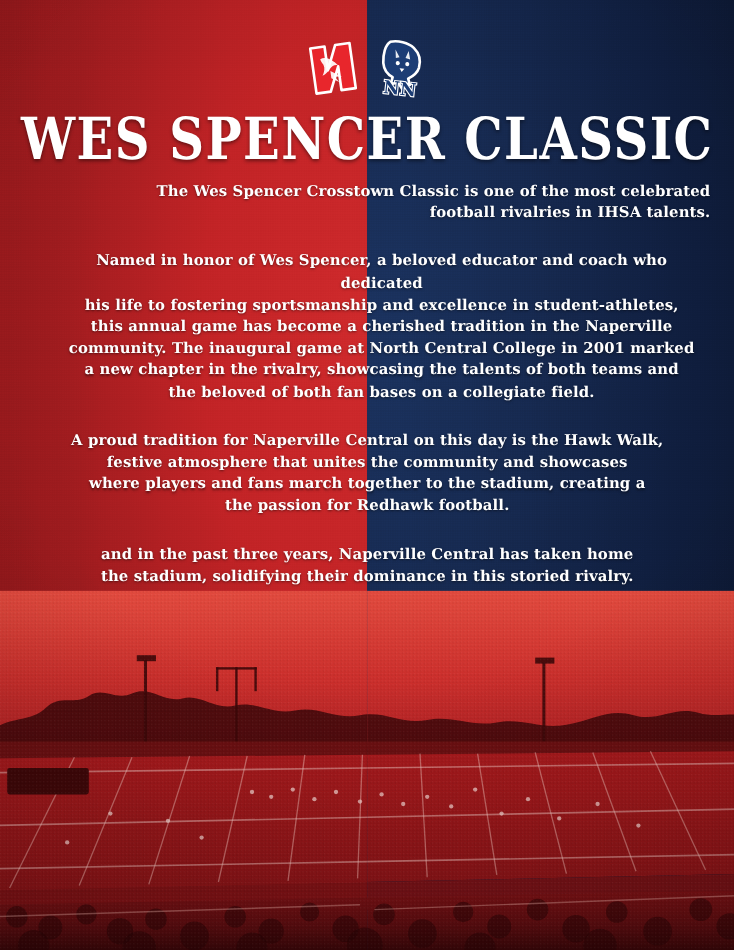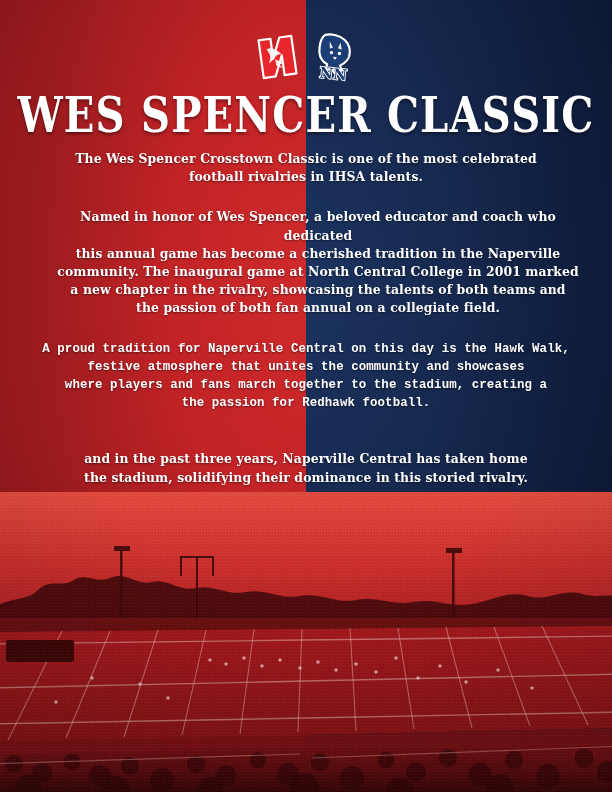--- a/index.html
+++ b/index.html
@@ -69,23 +69,23 @@
     text-align:center;color:#fff;
     font-family:"DejaVu Serif",serif;
     font-weight:700;
     font-size:12.4px;
     line-height:18.2px;
     letter-spacing:.1px;
     text-shadow:0 1px 2px rgba(0,0,0,.5);
   }
   .para{margin:0 0 18px 0;padding:0 20px;}
   .para .ln{display:block;}
-  .para.p1{margin-bottom:22px;}
+  .para.p1{margin-bottom:22px;text-align:right;}
   .para.p2{margin-bottom:22px;padding-left:44px;}
-  .para.p3{margin-bottom:38px;font-family:Liberation Mono, monospace;}
+  .para.p3{margin-bottom:22px;}
   .para.p4{margin-bottom:0;}
 </style>
 </head>
 <body>
 
 <div class="poster">
 
   <div class="bg-red"></div>
   <div class="bg-navy"></div>
 
@@ -328,24 +328,25 @@
 
     <div class="body">
 
       <p class="para p1">
         <span class="ln">The Wes Spencer Crosstown Classic is one of the most celebrated</span>
         <span class="ln">football rivalries in IHSA talents.</span>
       </p>
 
       <p class="para p2">
         <span class="ln">Named in honor of Wes Spencer, a beloved educator and coach who dedicated</span>
+        <span class="ln">his life to fostering sportsmanship and excellence in student-athletes,</span>
         <span class="ln">this annual game has become a cherished tradition in the Naperville</span>
         <span class="ln">community. The inaugural game at North Central College in 2001 marked</span>
         <span class="ln">a new chapter in the rivalry, showcasing the talents of both teams and</span>
-        <span class="ln">the passion of both fan annual on a collegiate field.</span>
+        <span class="ln">the beloved of both fan bases on a collegiate field.</span>
       </p>
 
       <p class="para p3">
         <span class="ln">A proud tradition for Naperville Central on this day is the Hawk Walk,</span>
         <span class="ln">festive atmosphere that unites the community and showcases</span>
         <span class="ln">where players and fans march together to the stadium, creating a</span>
         <span class="ln">the passion for Redhawk football.</span>
       </p>
 
       <p class="para p4">

